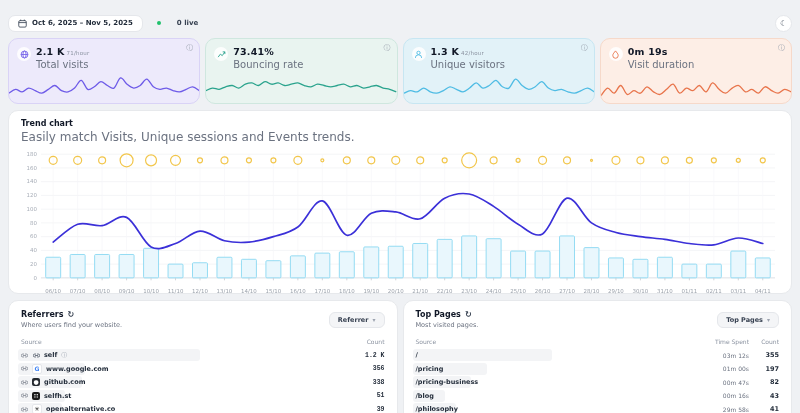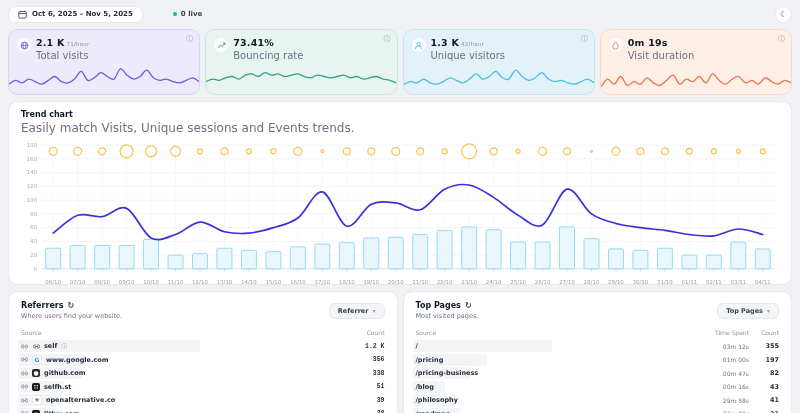--- a/index.html
+++ b/index.html
@@ -3,31 +3,31 @@
 <meta charset="utf-8">
 <style>
   html,body{margin:0;padding:0;}
   body{
     width:800px;height:413px;overflow:hidden;
     background:#eff1f4;
     font-family:"DejaVu Sans","Liberation Sans",sans-serif;
     color:#111827;
     -webkit-font-smoothing:antialiased;
   }
-  .app{padding:5px 8px;box-sizing:border-box;width:800px;height:413px;}
+  .app{padding:14px 8px;box-sizing:border-box;width:800px;height:413px;}
 
   
   .topbar{display:flex;align-items:center;height:18px;margin-bottom:6px;}
   .date-pill{
     display:flex;align-items:center;gap:5px;
     background:#fff;border:1px solid #e5e7eb;border-radius:7px;
     padding:3px 9px;font-size:7px;font-weight:600;color:#1f2937;
     font-family:inherit;cursor:pointer;
   }
-  .live{display:flex;align-items:center;gap:4px;margin-left:30px;font-size:7px;font-weight:600;color:#374151;}
+  .live{display:flex;align-items:center;gap:16px;margin-left:14px;font-size:7px;font-weight:600;color:#374151;}
   .live .dot{width:4px;height:4px;border-radius:50%;background:#1fc16b;display:inline-block;}
   .theme-toggle{
     margin-left:auto;width:17px;height:17px;border-radius:50%;
     background:#fff;border:1px solid #e5e7eb;color:#4b5563;
     font-size:8px;line-height:15px;text-align:center;padding:0;cursor:pointer;
   }
 
   
   .stats-row{display:flex;gap:5px;margin-bottom:6px;}
   .stat-card{

